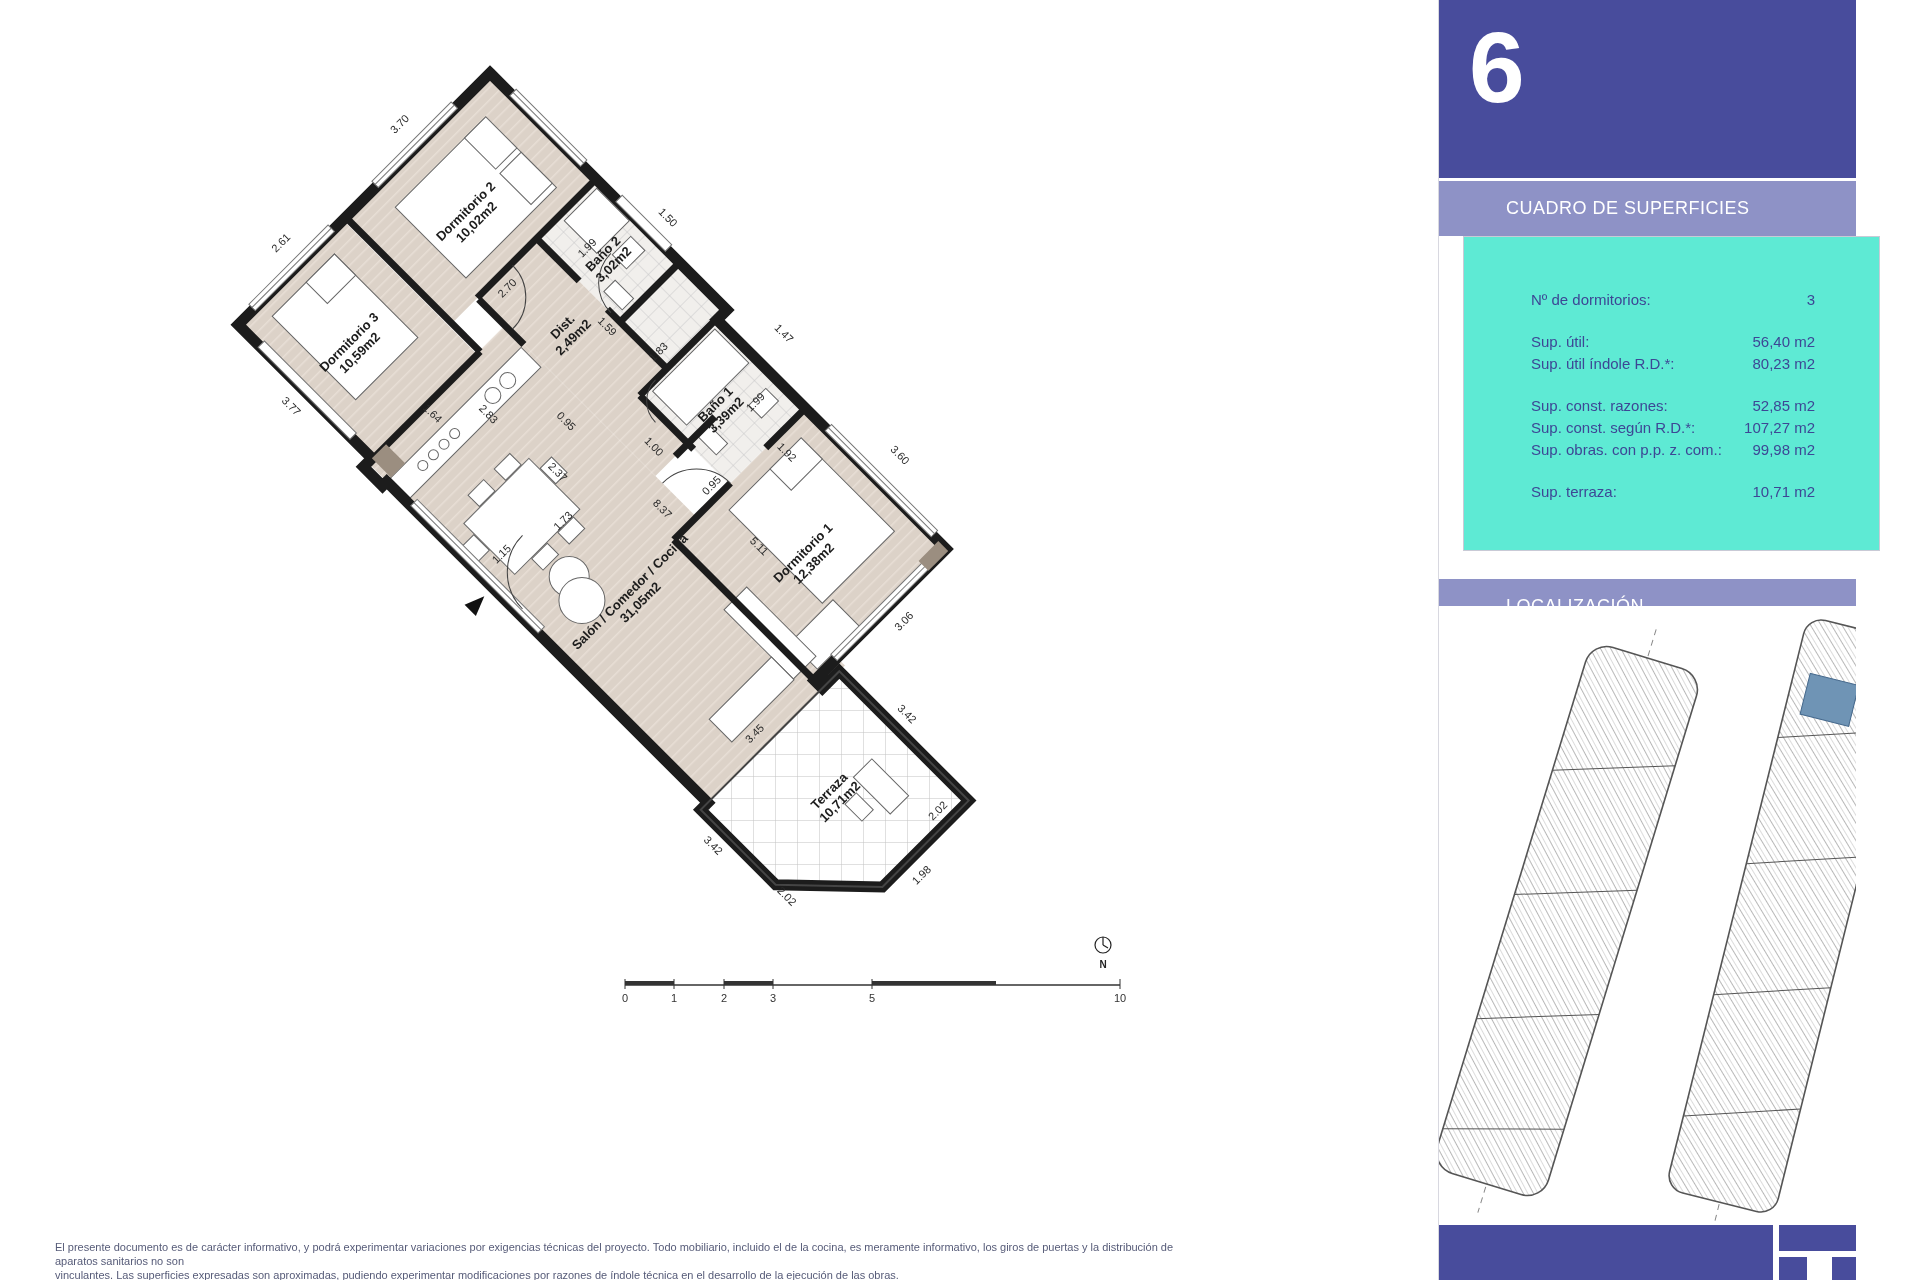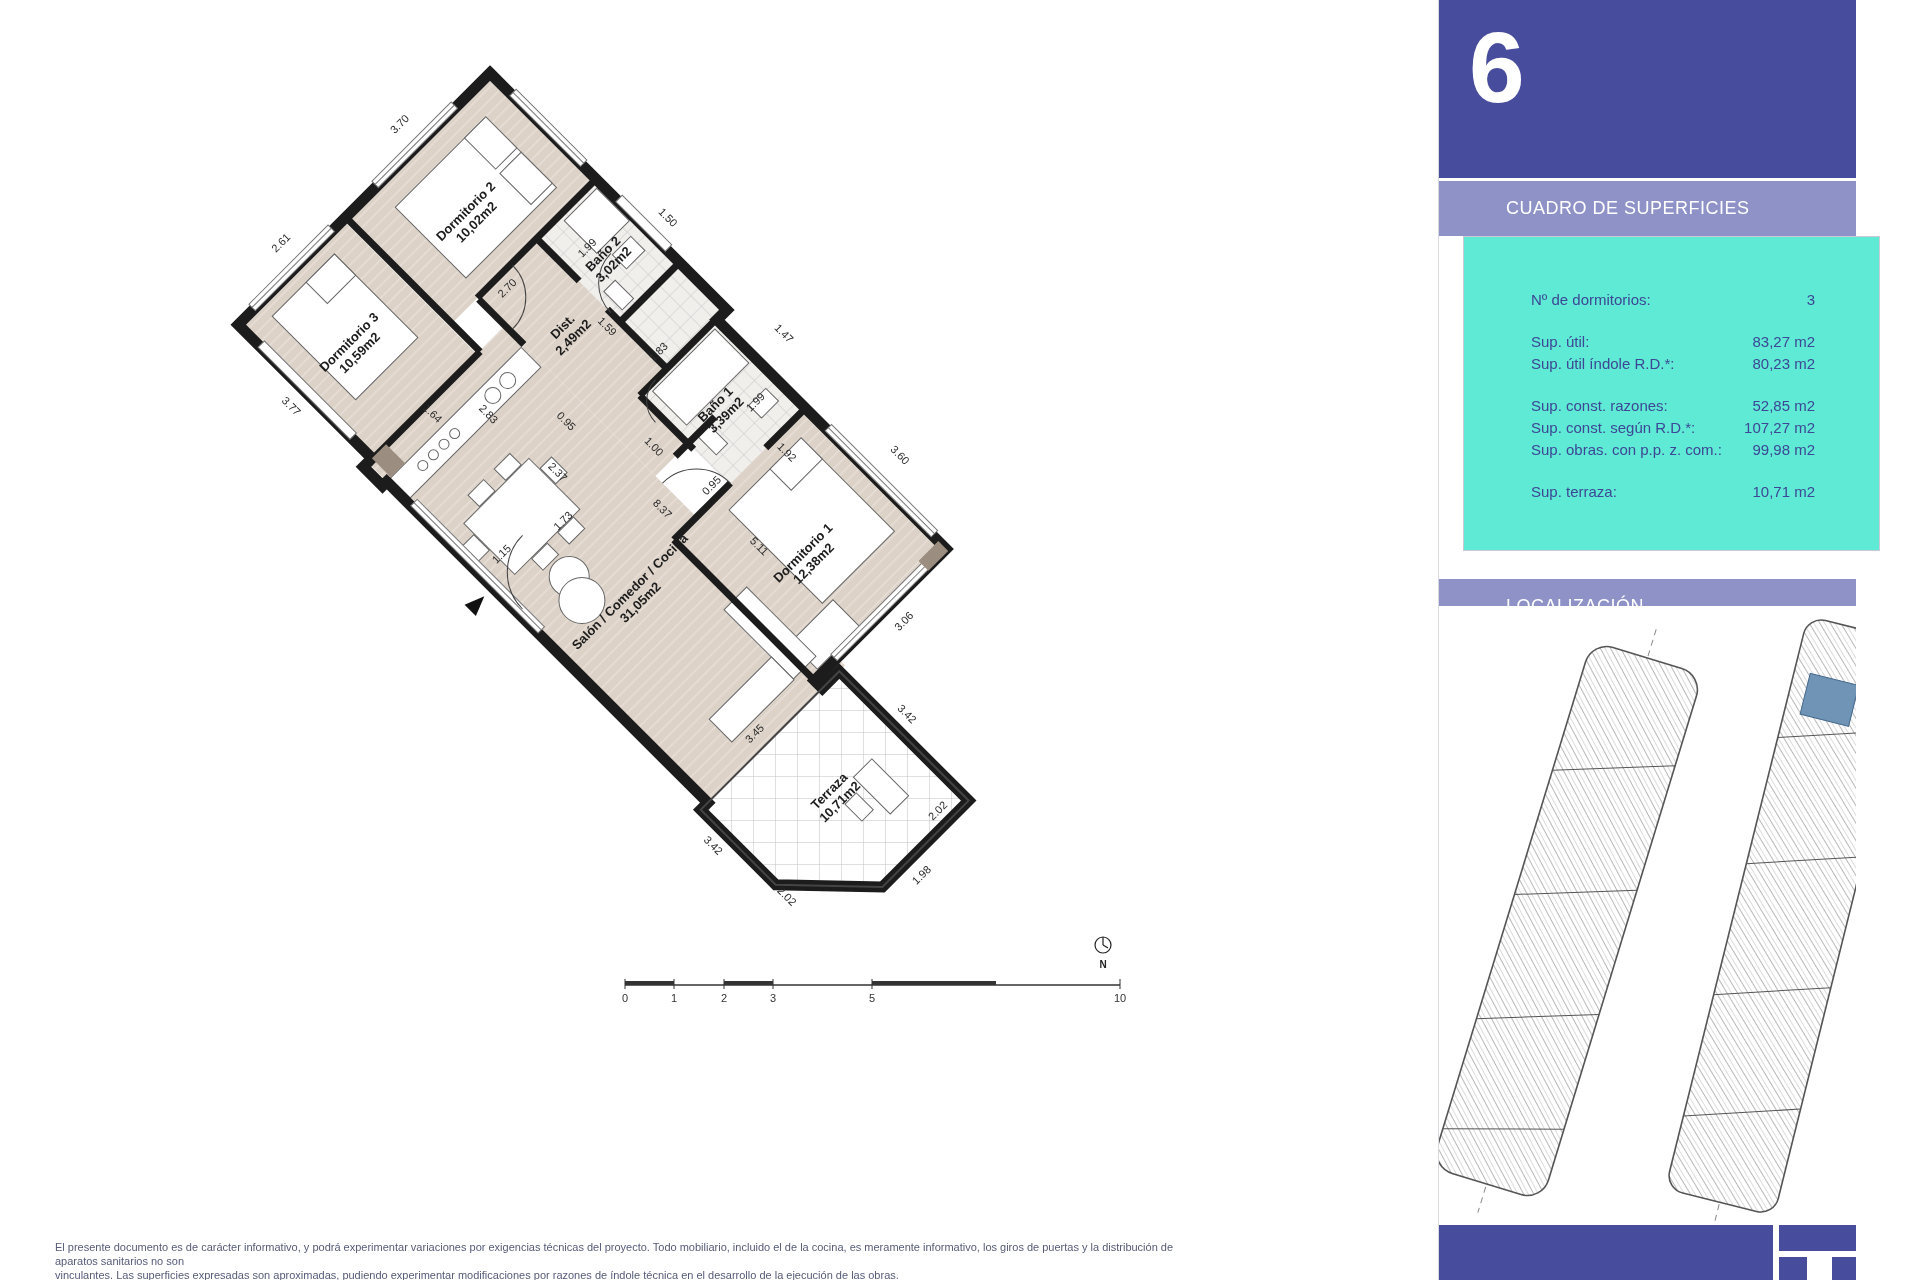--- a/index.html
+++ b/index.html
@@ -259,21 +259,21 @@
 
   <div id="bar-cuadro" class="sb-bar">CUADRO DE SUPERFICIES</div>
 
   <div id="sb-surfaces">
       <div class="srow">
         <span>Nº de dormitorios:</span>
         <span>3</span>
       </div>
       <div class="srow gap">
         <span>Sup. útil:</span>
-        <span>83,27 m2</span>
+        <span>56,40 m2</span>
       </div>
       <div class="srow">
         <span>Sup. útil índole R.D.*:</span>
         <span>80,23 m2</span>
       </div>
       <div class="srow gap">
         <span>Sup. const. razones:</span>
         <span>52,85 m2</span>
       </div>
       <div class="srow">

